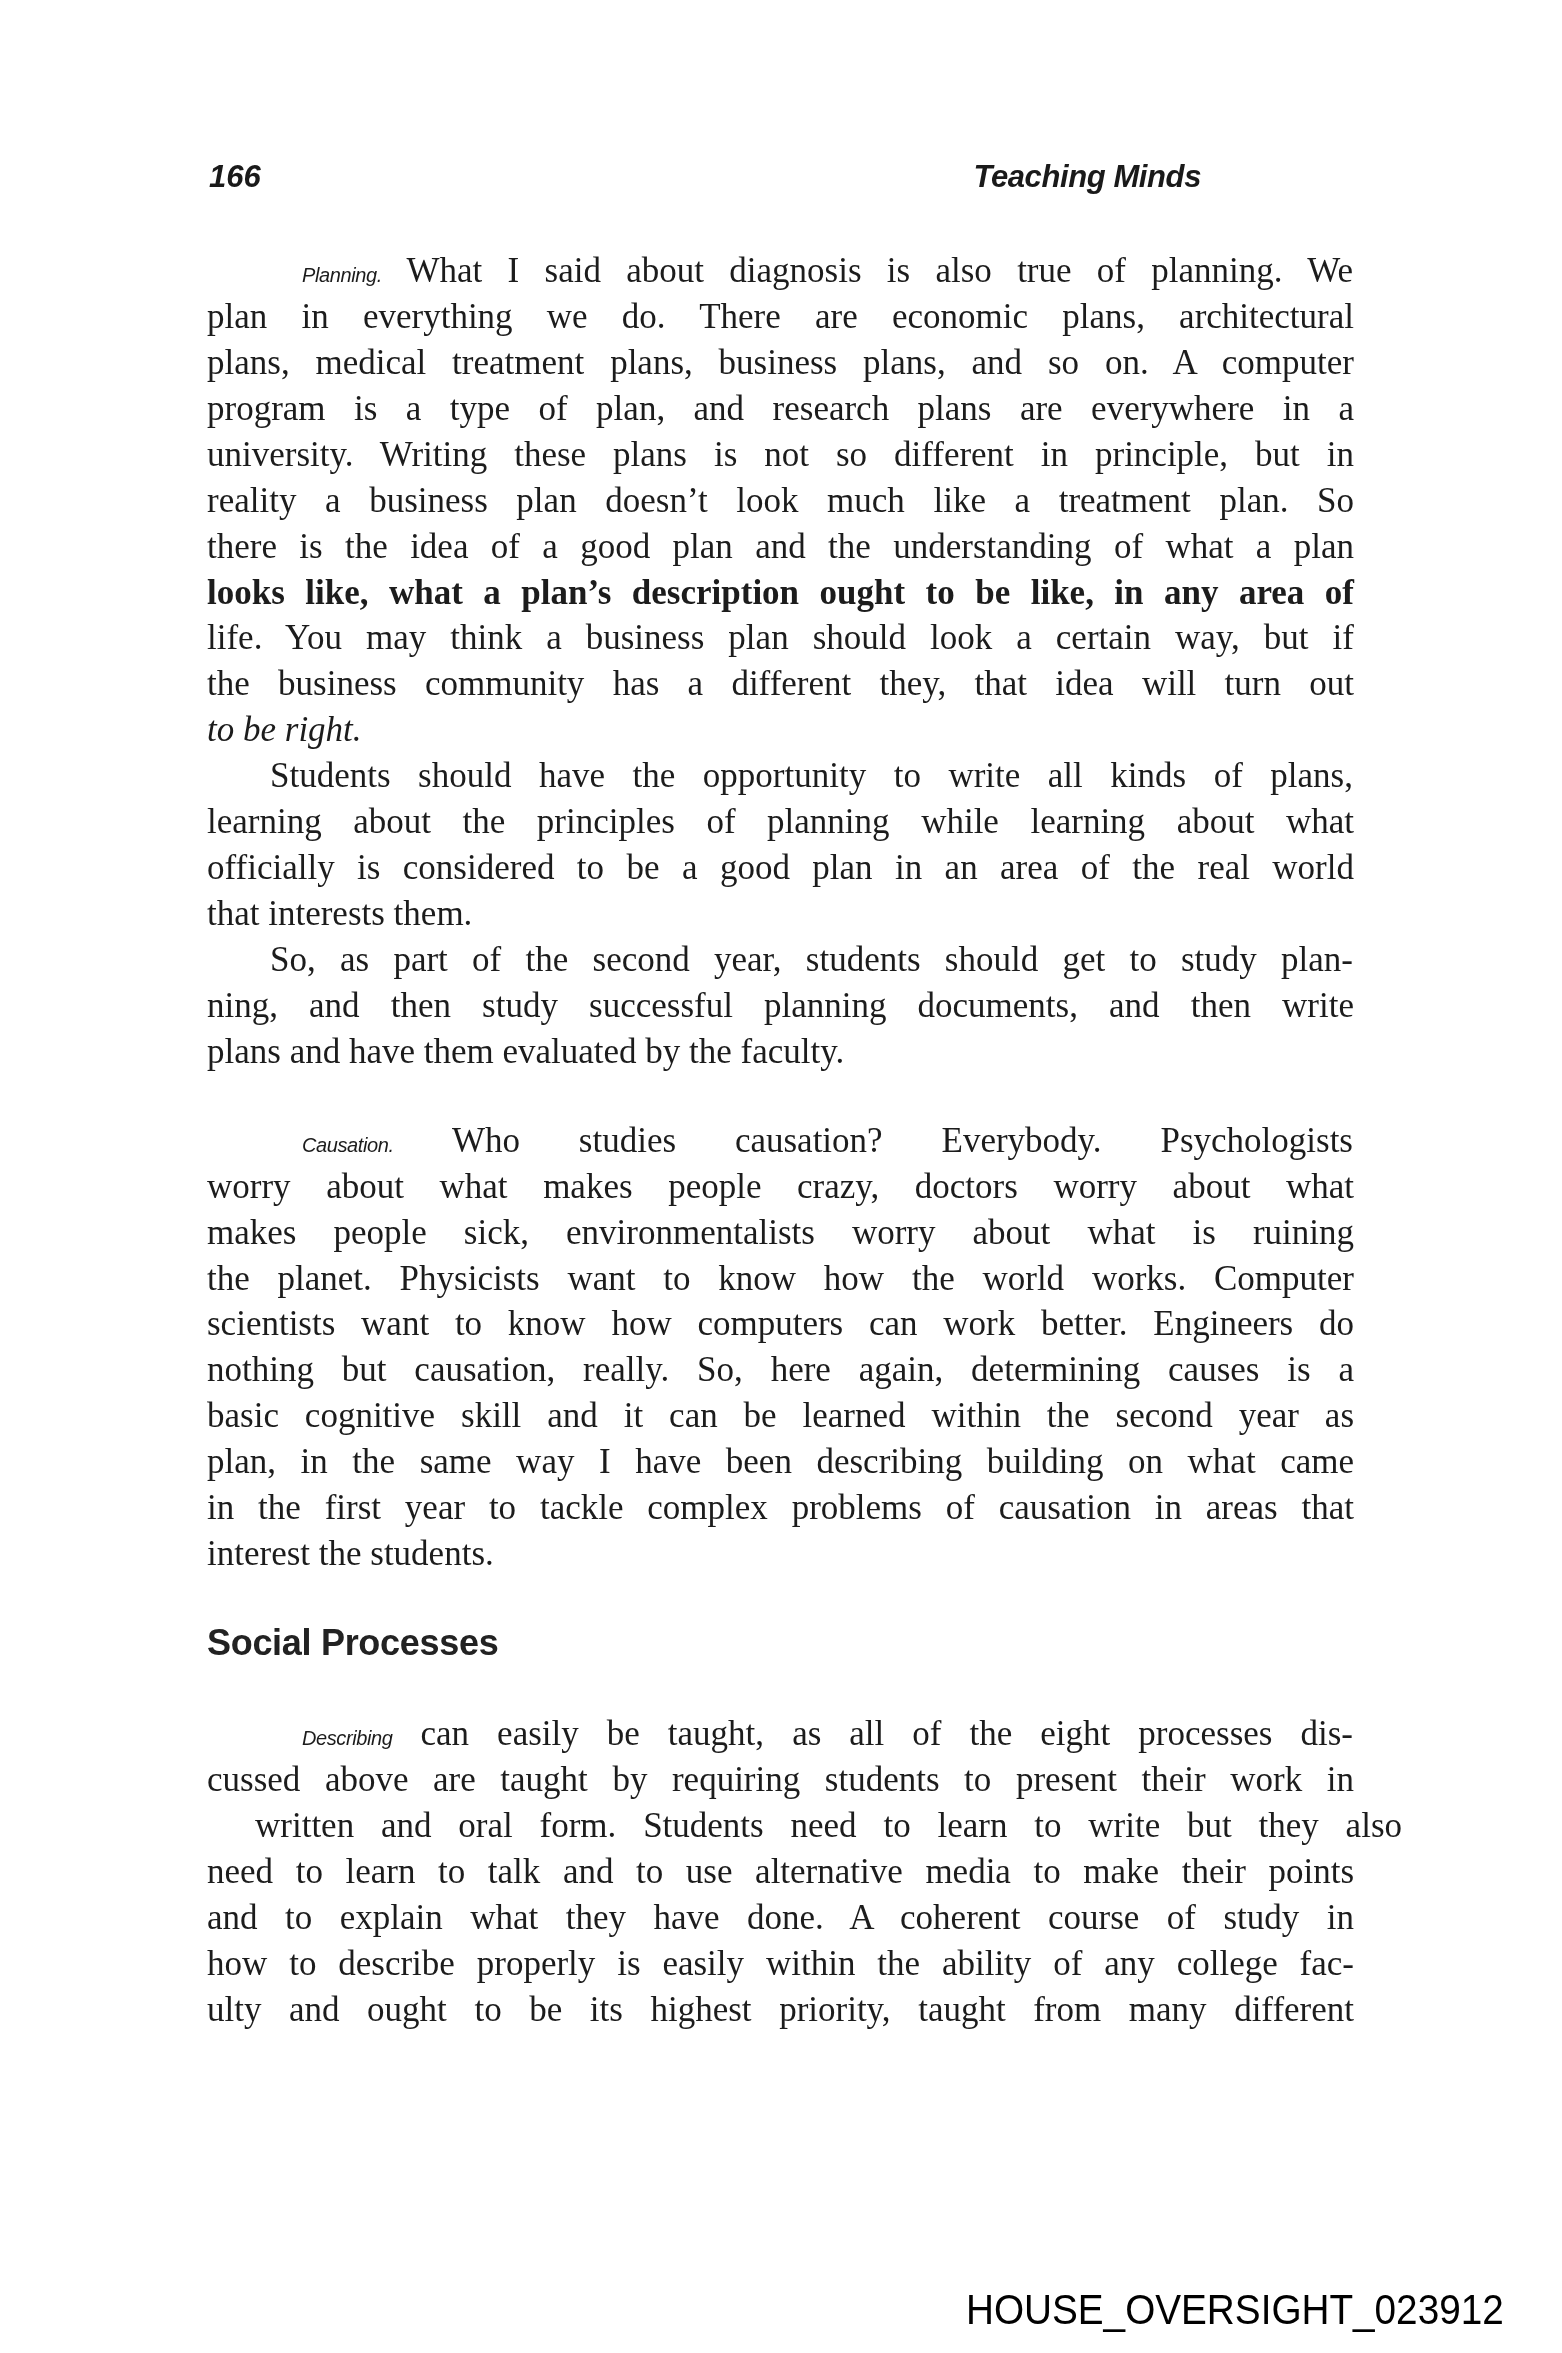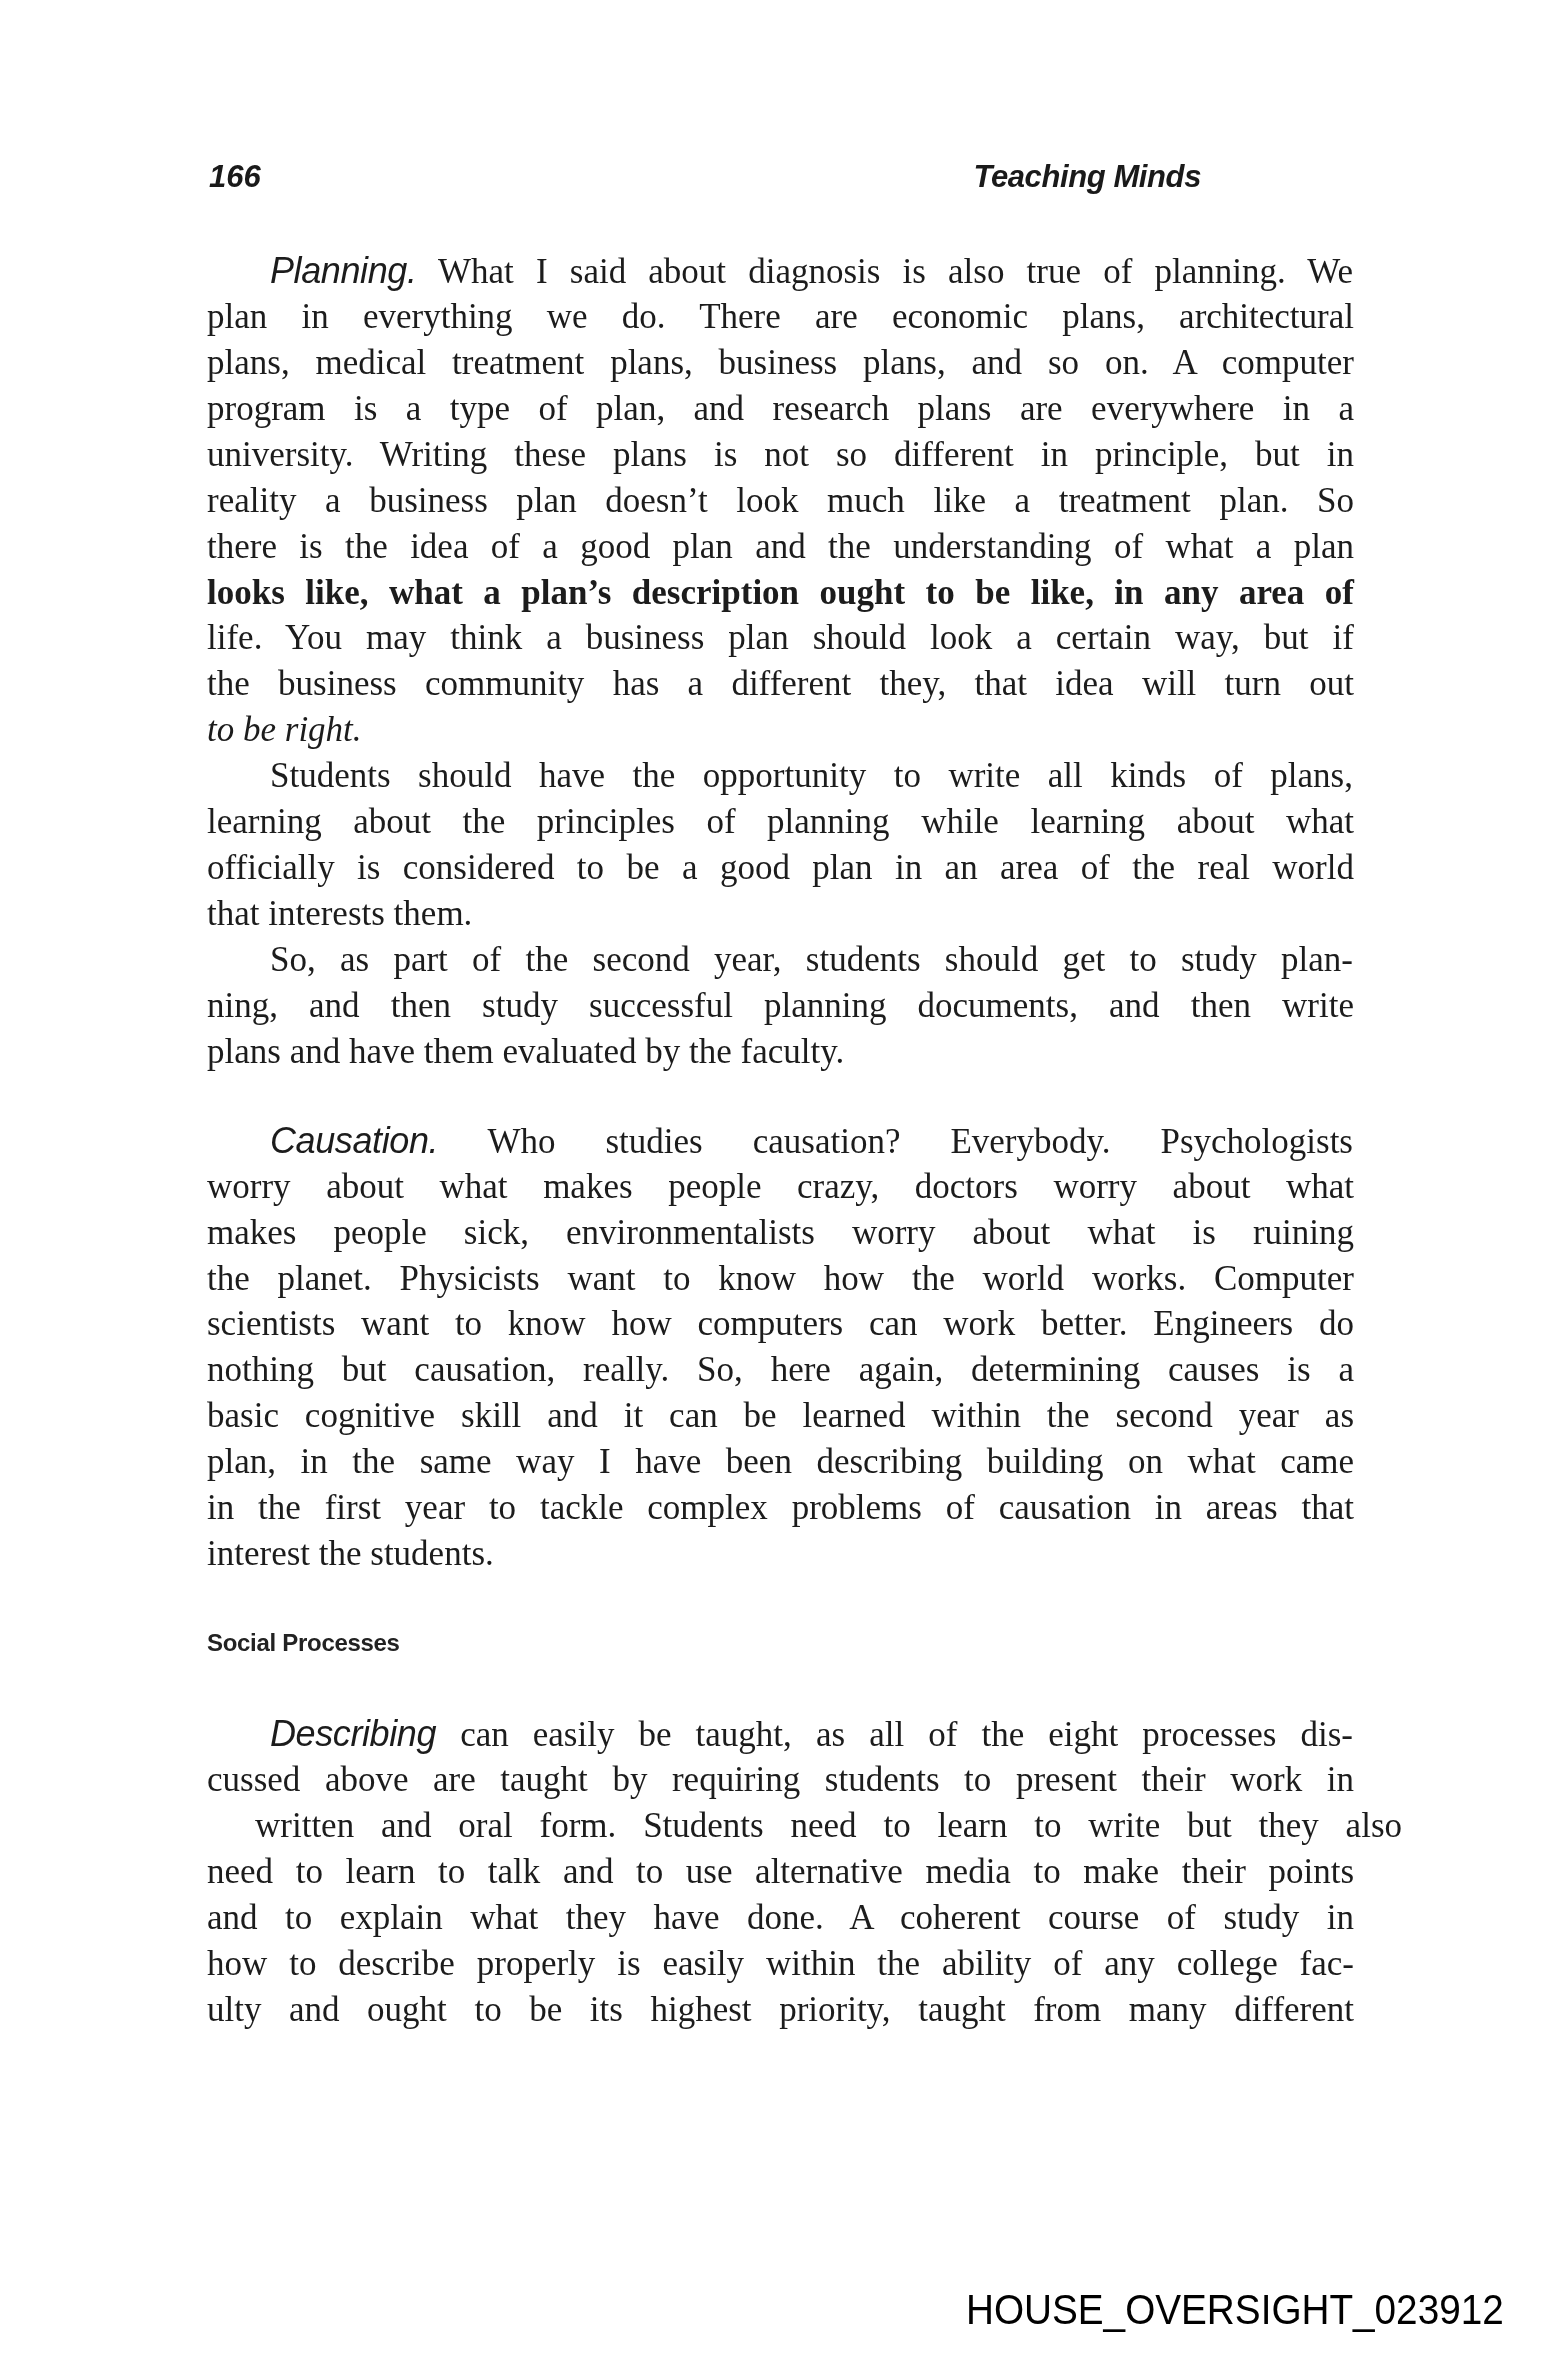--- a/index.html
+++ b/index.html
@@ -14,26 +14,26 @@
   .book-title { right: 207px; text-align: right; letter-spacing: -0.4px; }
   .line {
     position: absolute; left: 207px; width: 1147px; height: 46px;
     font-family: "Liberation Serif", serif; font-size: 35px; line-height: 46px;
     color: #1c1c1c; white-space: nowrap; text-align: justify; text-align-last: justify;
     overflow: visible;
   }
   .line.indent { left: 270px; width: 1083px; }
   .line.last { text-align-last: left; text-align: left; }
   .runin {
-    font-family: "Liberation Sans", sans-serif; font-style: italic; font-size: 36px;
-    letter-spacing: -0.4px; color: #1c1c1c;
+    font-family: "Liberation Sans", sans-serif; font-style: italic; font-size: 20px;
+    letter-spacing: -0.4px; color: #1c1c1c; margin-left: 32px;
   }
   .section-heading {
     position: absolute; left: 207px; top: 1622px; height: 41px;
-    font-family: "Liberation Sans", sans-serif; font-weight: bold; font-size: 24px;
+    font-family: "Liberation Sans", sans-serif; font-weight: bold; font-size: 36px;
     line-height: 41px; color: #222; white-space: nowrap; letter-spacing: -0.3px;
   }
   .bates {
     position: absolute; left: 966px; top: 2285px; width: 570px; height: 48px;
     font-family: "Liberation Sans", sans-serif; font-size: 43px; line-height: 48px;
     color: #000; white-space: nowrap; transform-origin: left top; transform: scaleX(0.9);
   }
 </style>
 </head>
 <body>

